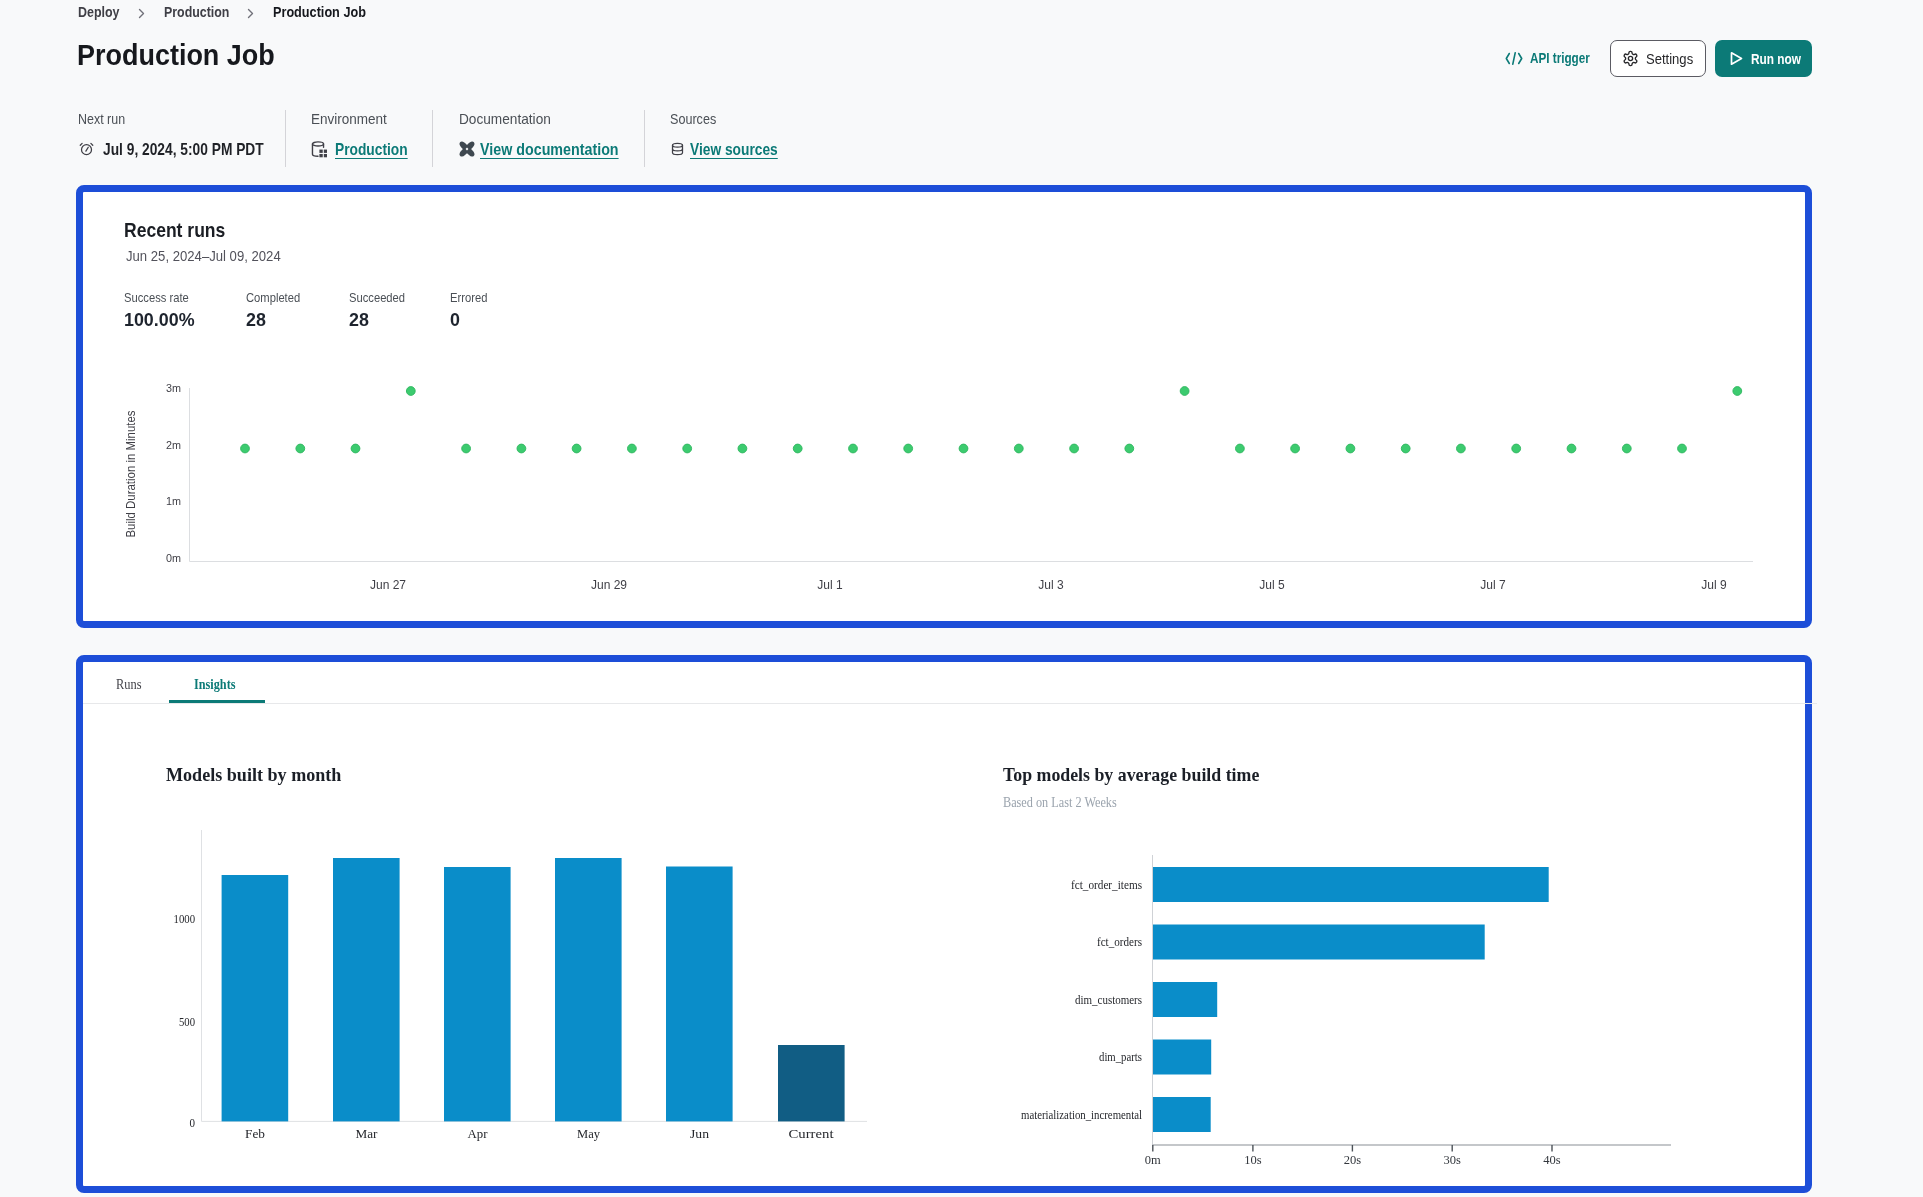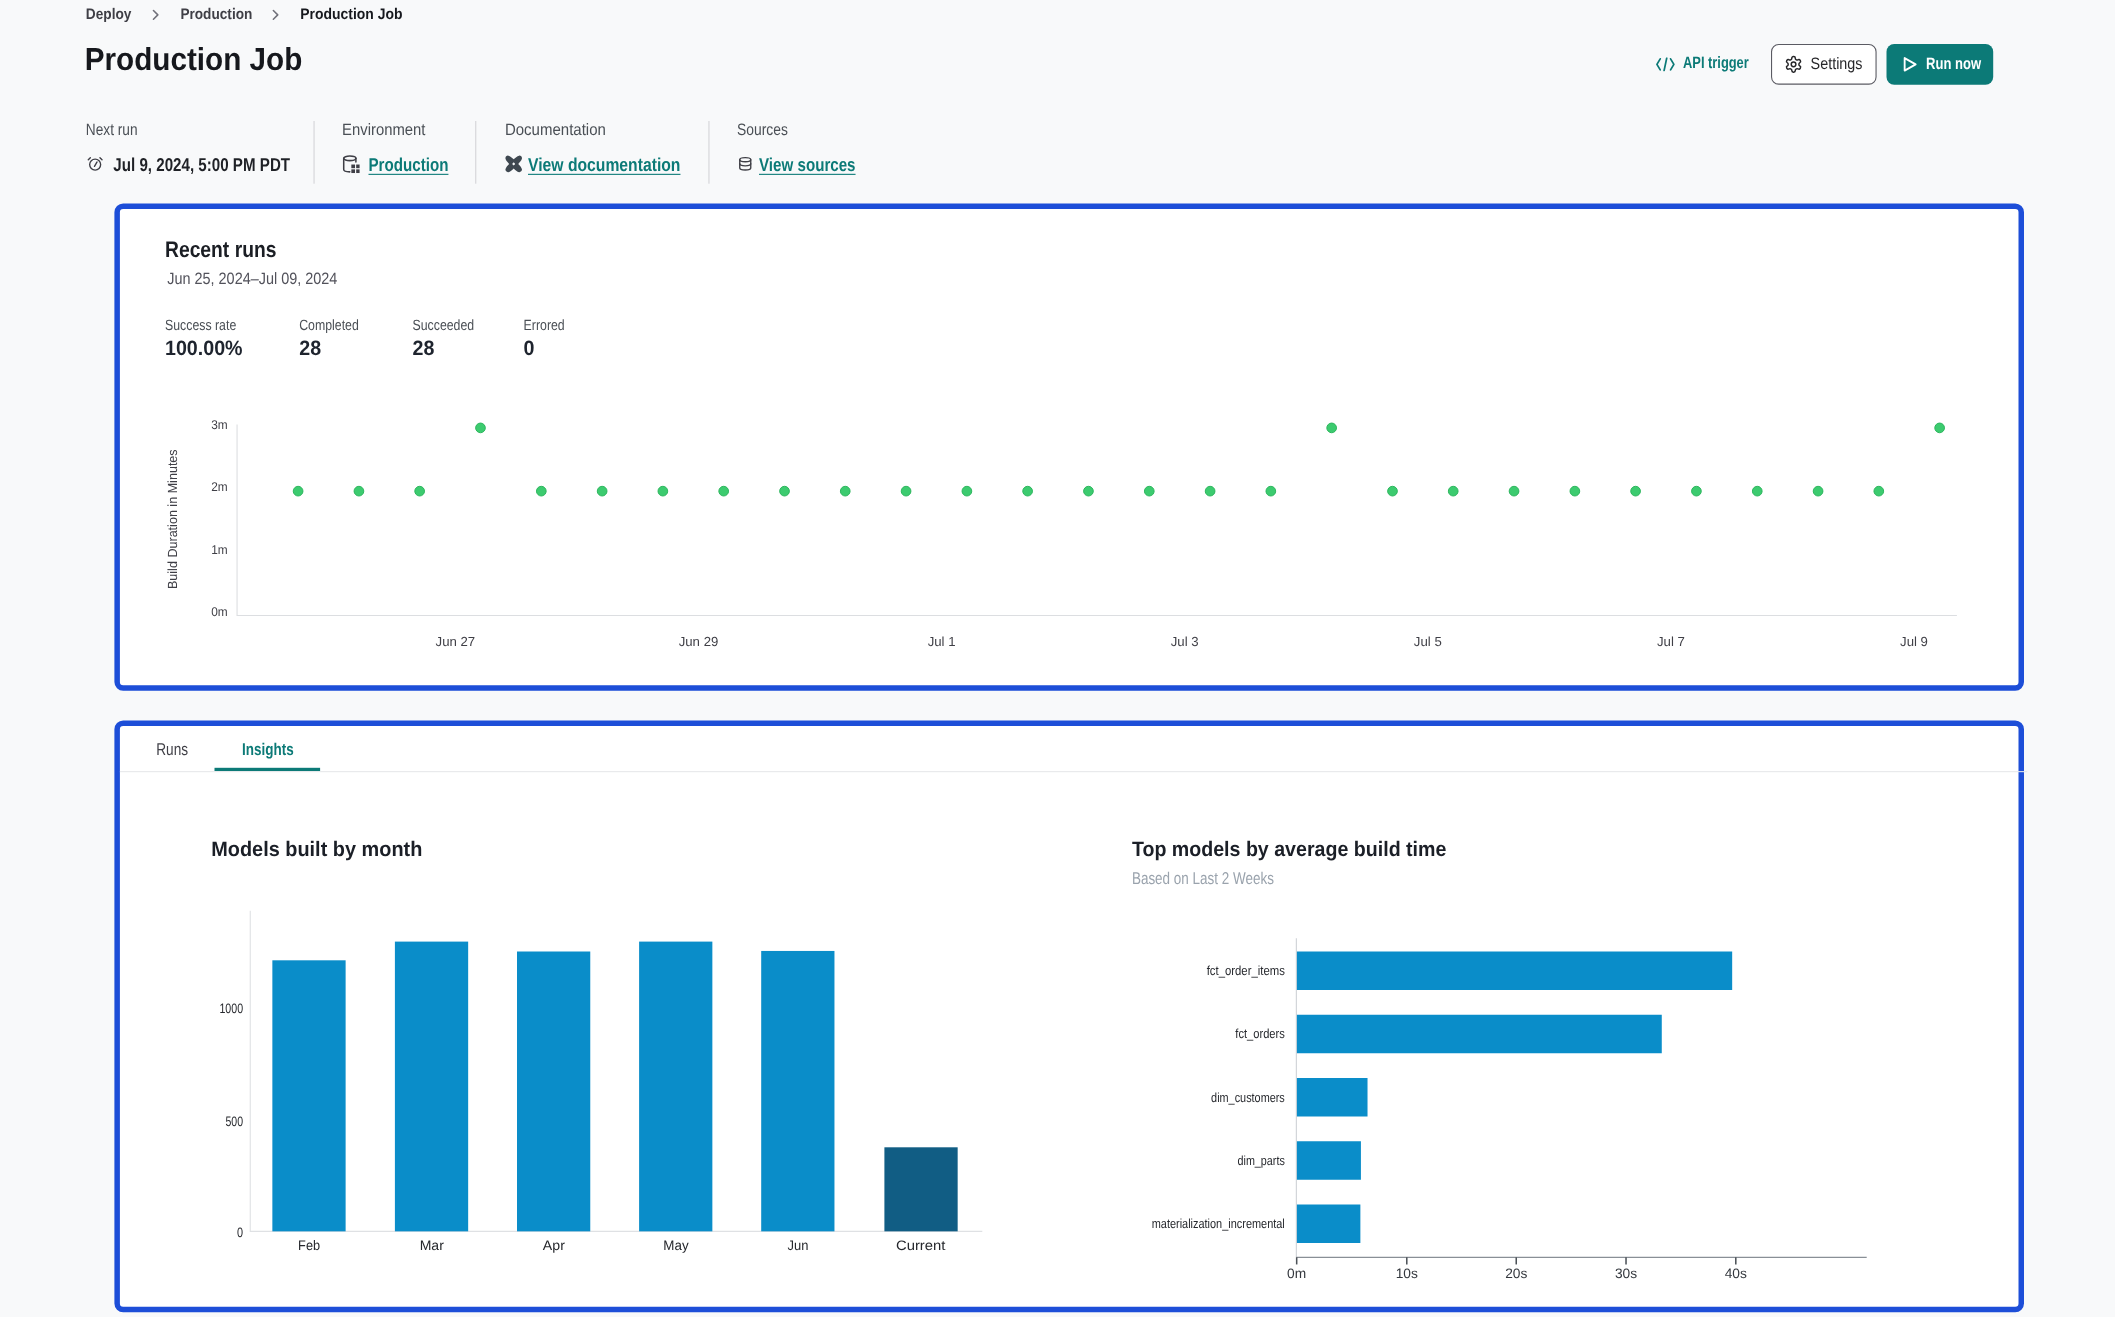--- a/index.html
+++ b/index.html
@@ -1,18 +1,18 @@
 <!DOCTYPE html>
 <html><head>
 <meta charset="utf-8">
 <style>
 * { margin:0; padding:0; box-sizing:border-box; }
 body { width:1923px; height:1197px; background:#f8f9fa; font-family:"Liberation Sans", sans-serif; position:relative; overflow:hidden; color:#18181b; }
 .abs { position:absolute; }
-.card { position:absolute; background:#fff; border:5px solid #1d4ed8; border-radius:8px;margin-left:28px; }
+.card { position:absolute; background:#fff; border:7px solid #1d4ed8; border-radius:8px; }
 .tlink { color:#0c7a77; text-decoration:underline; text-underline-offset:2.5px; text-decoration-thickness:1px; }
 </style>
 </head>
 <body>
 
 <div class="abs" style="left:78px; top:4px; font-size:14px; font-weight:600; color:#3f3f46; white-space:nowrap; transform:scaleX(0.89); transform-origin:left top;">Deploy</div>
 <svg class="abs" style="left:137px; top:7.5px;" width="9" height="11" viewBox="0 0 9 11" fill="none" stroke="#71717a" stroke-width="1.4" stroke-linecap="round" stroke-linejoin="round">
     <polyline points="2.5,1.5 6.5,5.5 2.5,9.5"></polyline>
   </svg>
 <div class="abs" style="left:164px; top:4px; font-size:14px; font-weight:600; color:#3f3f46; white-space:nowrap; transform:scaleX(0.885); transform-origin:left top;">Production</div>
@@ -134,21 +134,21 @@
     <text x="305" y="397" text-anchor="middle" font-size="12" fill="#3f3f46">Jun 27</text>
 <text x="526" y="397" text-anchor="middle" font-size="12" fill="#3f3f46">Jun 29</text>
 <text x="747" y="397" text-anchor="middle" font-size="12" fill="#3f3f46">Jul 1</text>
 <text x="968" y="397" text-anchor="middle" font-size="12" fill="#3f3f46">Jul 3</text>
 <text x="1189" y="397" text-anchor="middle" font-size="12" fill="#3f3f46">Jul 5</text>
 <text x="1410" y="397" text-anchor="middle" font-size="12" fill="#3f3f46">Jul 7</text>
 <text x="1631" y="397" text-anchor="middle" font-size="12" fill="#3f3f46">Jul 9</text>
   </svg>
 </div>
 
-<div class="card" style="left:76px; top:655px; width:1736px; height:538px;">
+<div class="card" style="left:76px; top:655px; width:1736px; height:538px;font-family:Liberation Serif, serif;">
   <div class="abs" style="left:33px; top:13px; font-size:15.5px; font-weight:400; color:#3f3f46; line-height:18px; white-space:nowrap; transform:scaleX(0.8); transform-origin:left top;">Runs</div>
   <div class="abs" style="left:111px; top:13px; font-size:15.5px; font-weight:700; color:#0c7a77; line-height:18px; white-space:nowrap; transform:scaleX(0.79); transform-origin:left top;">Insights</div>
   <div class="abs" style="left:86px; top:38px; width:96px; height:3px; background:#0c7a77;"></div>
   <div class="abs" style="left:0; top:41px; width:1734px; height:1px; background:#e7e8ea;"></div>
 
   <div class="abs" style="left:83px; top:101px; font-size:19px; font-weight:700; color:#1b1f27; line-height:24px; white-space:nowrap; transform:scaleX(0.952); transform-origin:left top;">Models built by month</div>
   <div class="abs" style="left:920px; top:101px; font-size:19px; font-weight:700; color:#1b1f27; line-height:24px; white-space:nowrap; transform:scaleX(0.938); transform-origin:left top;">Top models by average build time</div>
   <div class="abs" style="left:920px; top:130px; font-size:15.5px; font-weight:400; color:#9aa3ad; line-height:19px; white-space:nowrap; transform:scaleX(0.79); transform-origin:left top;">Based on Last 2 Weeks</div>
 
   <svg class="abs" style="left:0; top:42px;" width="1734" height="494" viewBox="0 0 1734 494">

